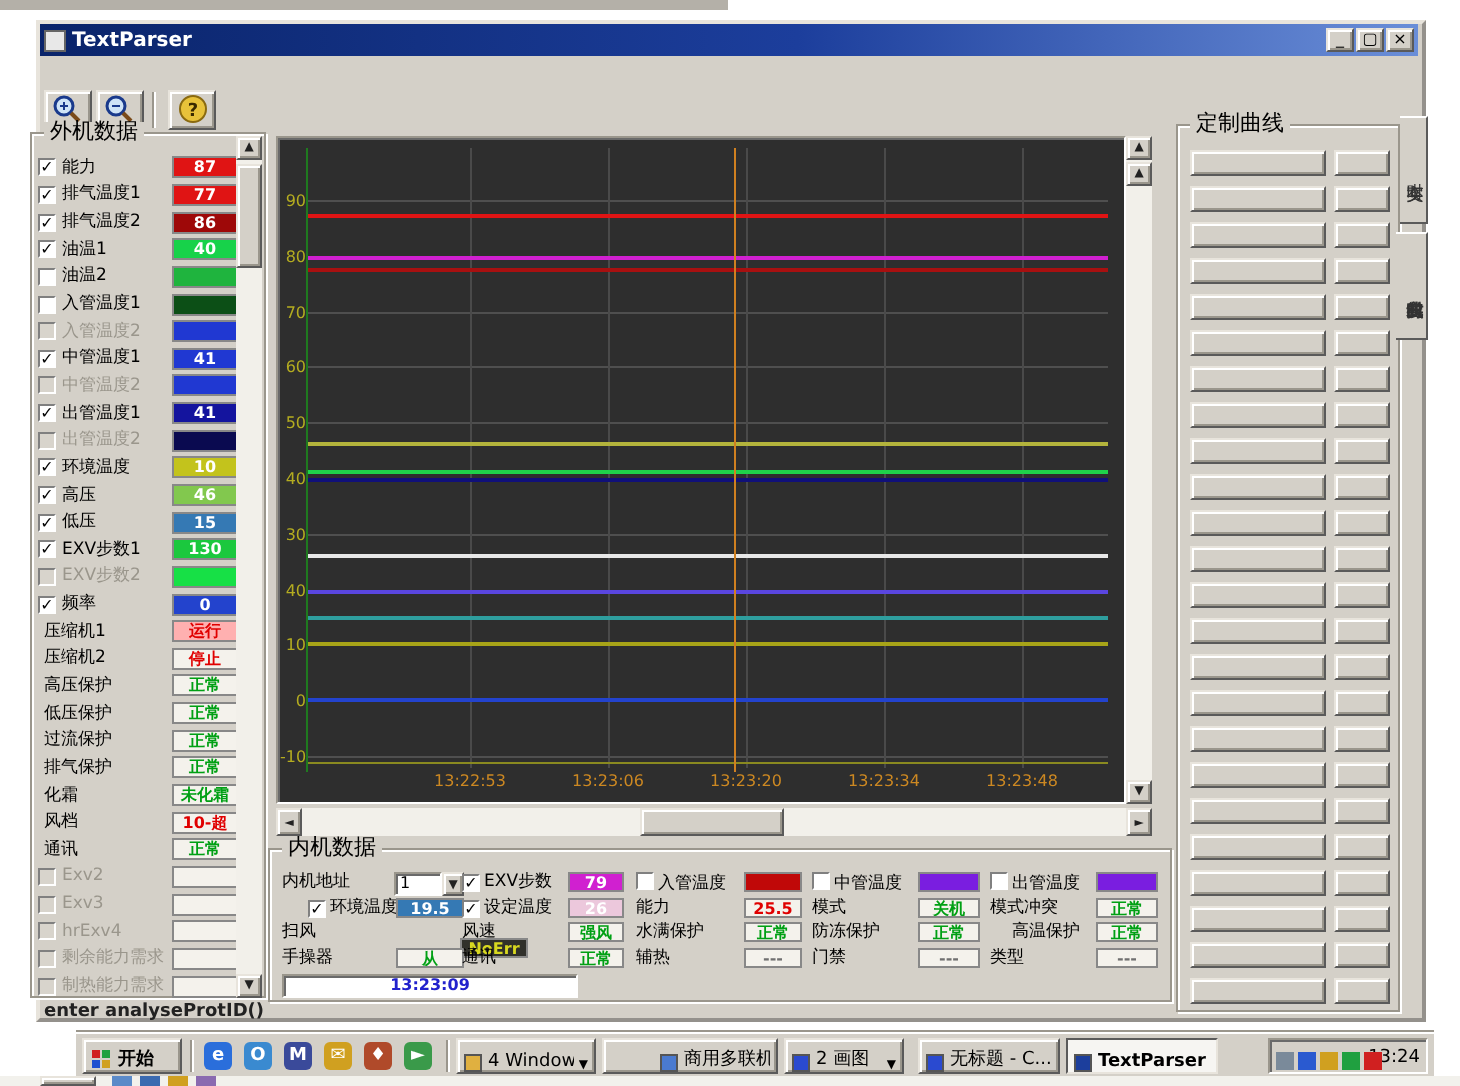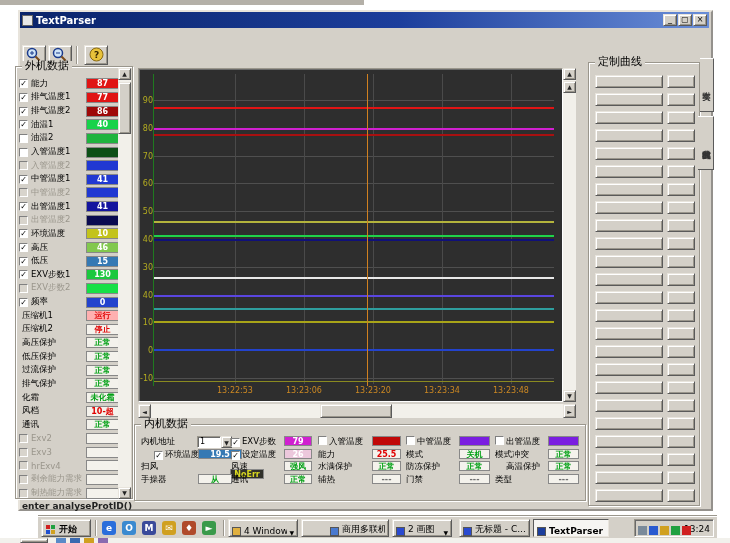--- a/index.html
+++ b/index.html
@@ -365,22 +365,23 @@
 <div id="side-tabs">
     <div class="abs tab" style="top: 58px; left: 700px; width: 14px; height: 54px;">实时文本</div>
     <div class="abs tab" style="top: 116px; left: 698px; width: 16px; height: 54px; font-weight: bold;">实时曲线</div>
   </div>
 
 <div class="abs groupbox" style="left:134px;top:424px;width:452px;height:77px;background:#d4d0c8;" id="bottom-panel">
   <span class="gb-title">内机数据</span>
   <span class="bp-label" style="left:6px;top:11px;">内机地址</span>
   <span class="sunken abs" style="left:62px;top:11px;width:24px;height:12px;font-size:8px;line-height:10px;padding-left:2px;">1</span>
   <span class="raised abs sb-arrow" style="left:86px;top:11px;width:11px;height:12px;line-height:11px;">▼</span>
+  <span class="sunken abs" style="left:6px;top:62px;width:148px;height:12px;font-size:8px;font-weight:bold;line-height:10px;text-align:center;color:#2222cc;">13:23:09</span>
 <div class="bp-label" style="left: 19px; top: 23.5px;"><div class="cb" style="display: inline-block; vertical-align: -1px; margin-right: 2px;">✓</div><span>环境温度</span></div>
-    <div class="bp-badge" style="left: 63px; top: 23.5px; width: 44px; background: rgb(53, 121, 180); color: rgb(255, 255, 255);">19.5</div>
+    <div class="bp-badge" style="left: 63px; top: 23.5px; width: 34px; background: rgb(53, 121, 180); color: rgb(255, 255, 255);">19.5</div>
     <div class="bp-label" style="left: 6px; top: 36px;"><span>扫风</span></div>
     <div class="bp-badge" style="left: 63px; top: 44px; width: 34px; background: rgb(48, 48, 42); color: rgb(216, 216, 32); margin-left: 32px;">NoErr</div>
     <div class="bp-label" style="left: 6px; top: 48.5px;"><span>手操器</span></div>
     <div class="bp-badge" style="left: 63px; top: 48.5px; width: 34px; background: rgb(244, 242, 236); color: rgb(0, 160, 20);">从</div>
     <div class="bp-label" style="left: 96px; top: 11px;"><div class="cb" style="display: inline-block; vertical-align: -1px; margin-right: 2px;">✓</div><span>EXV步数</span></div>
     <div class="bp-badge" style="left: 149px; top: 11px; width: 28px; background: rgb(208, 32, 208); color: rgb(255, 255, 255);">79</div>
     <div class="bp-label" style="left: 96px; top: 23.5px;"><div class="cb" style="display: inline-block; vertical-align: -1px; margin-right: 2px;">✓</div><span>设定温度</span></div>
     <div class="bp-badge" style="left: 149px; top: 23.5px; width: 28px; background: rgb(236, 200, 220); color: rgb(255, 255, 255);">26</div>
     <div class="bp-label" style="left: 96px; top: 36px;"><span>风速</span></div>
     <div class="bp-badge" style="left: 149px; top: 36px; width: 28px; background: rgb(244, 242, 236); color: rgb(0, 160, 20);">强风</div>

